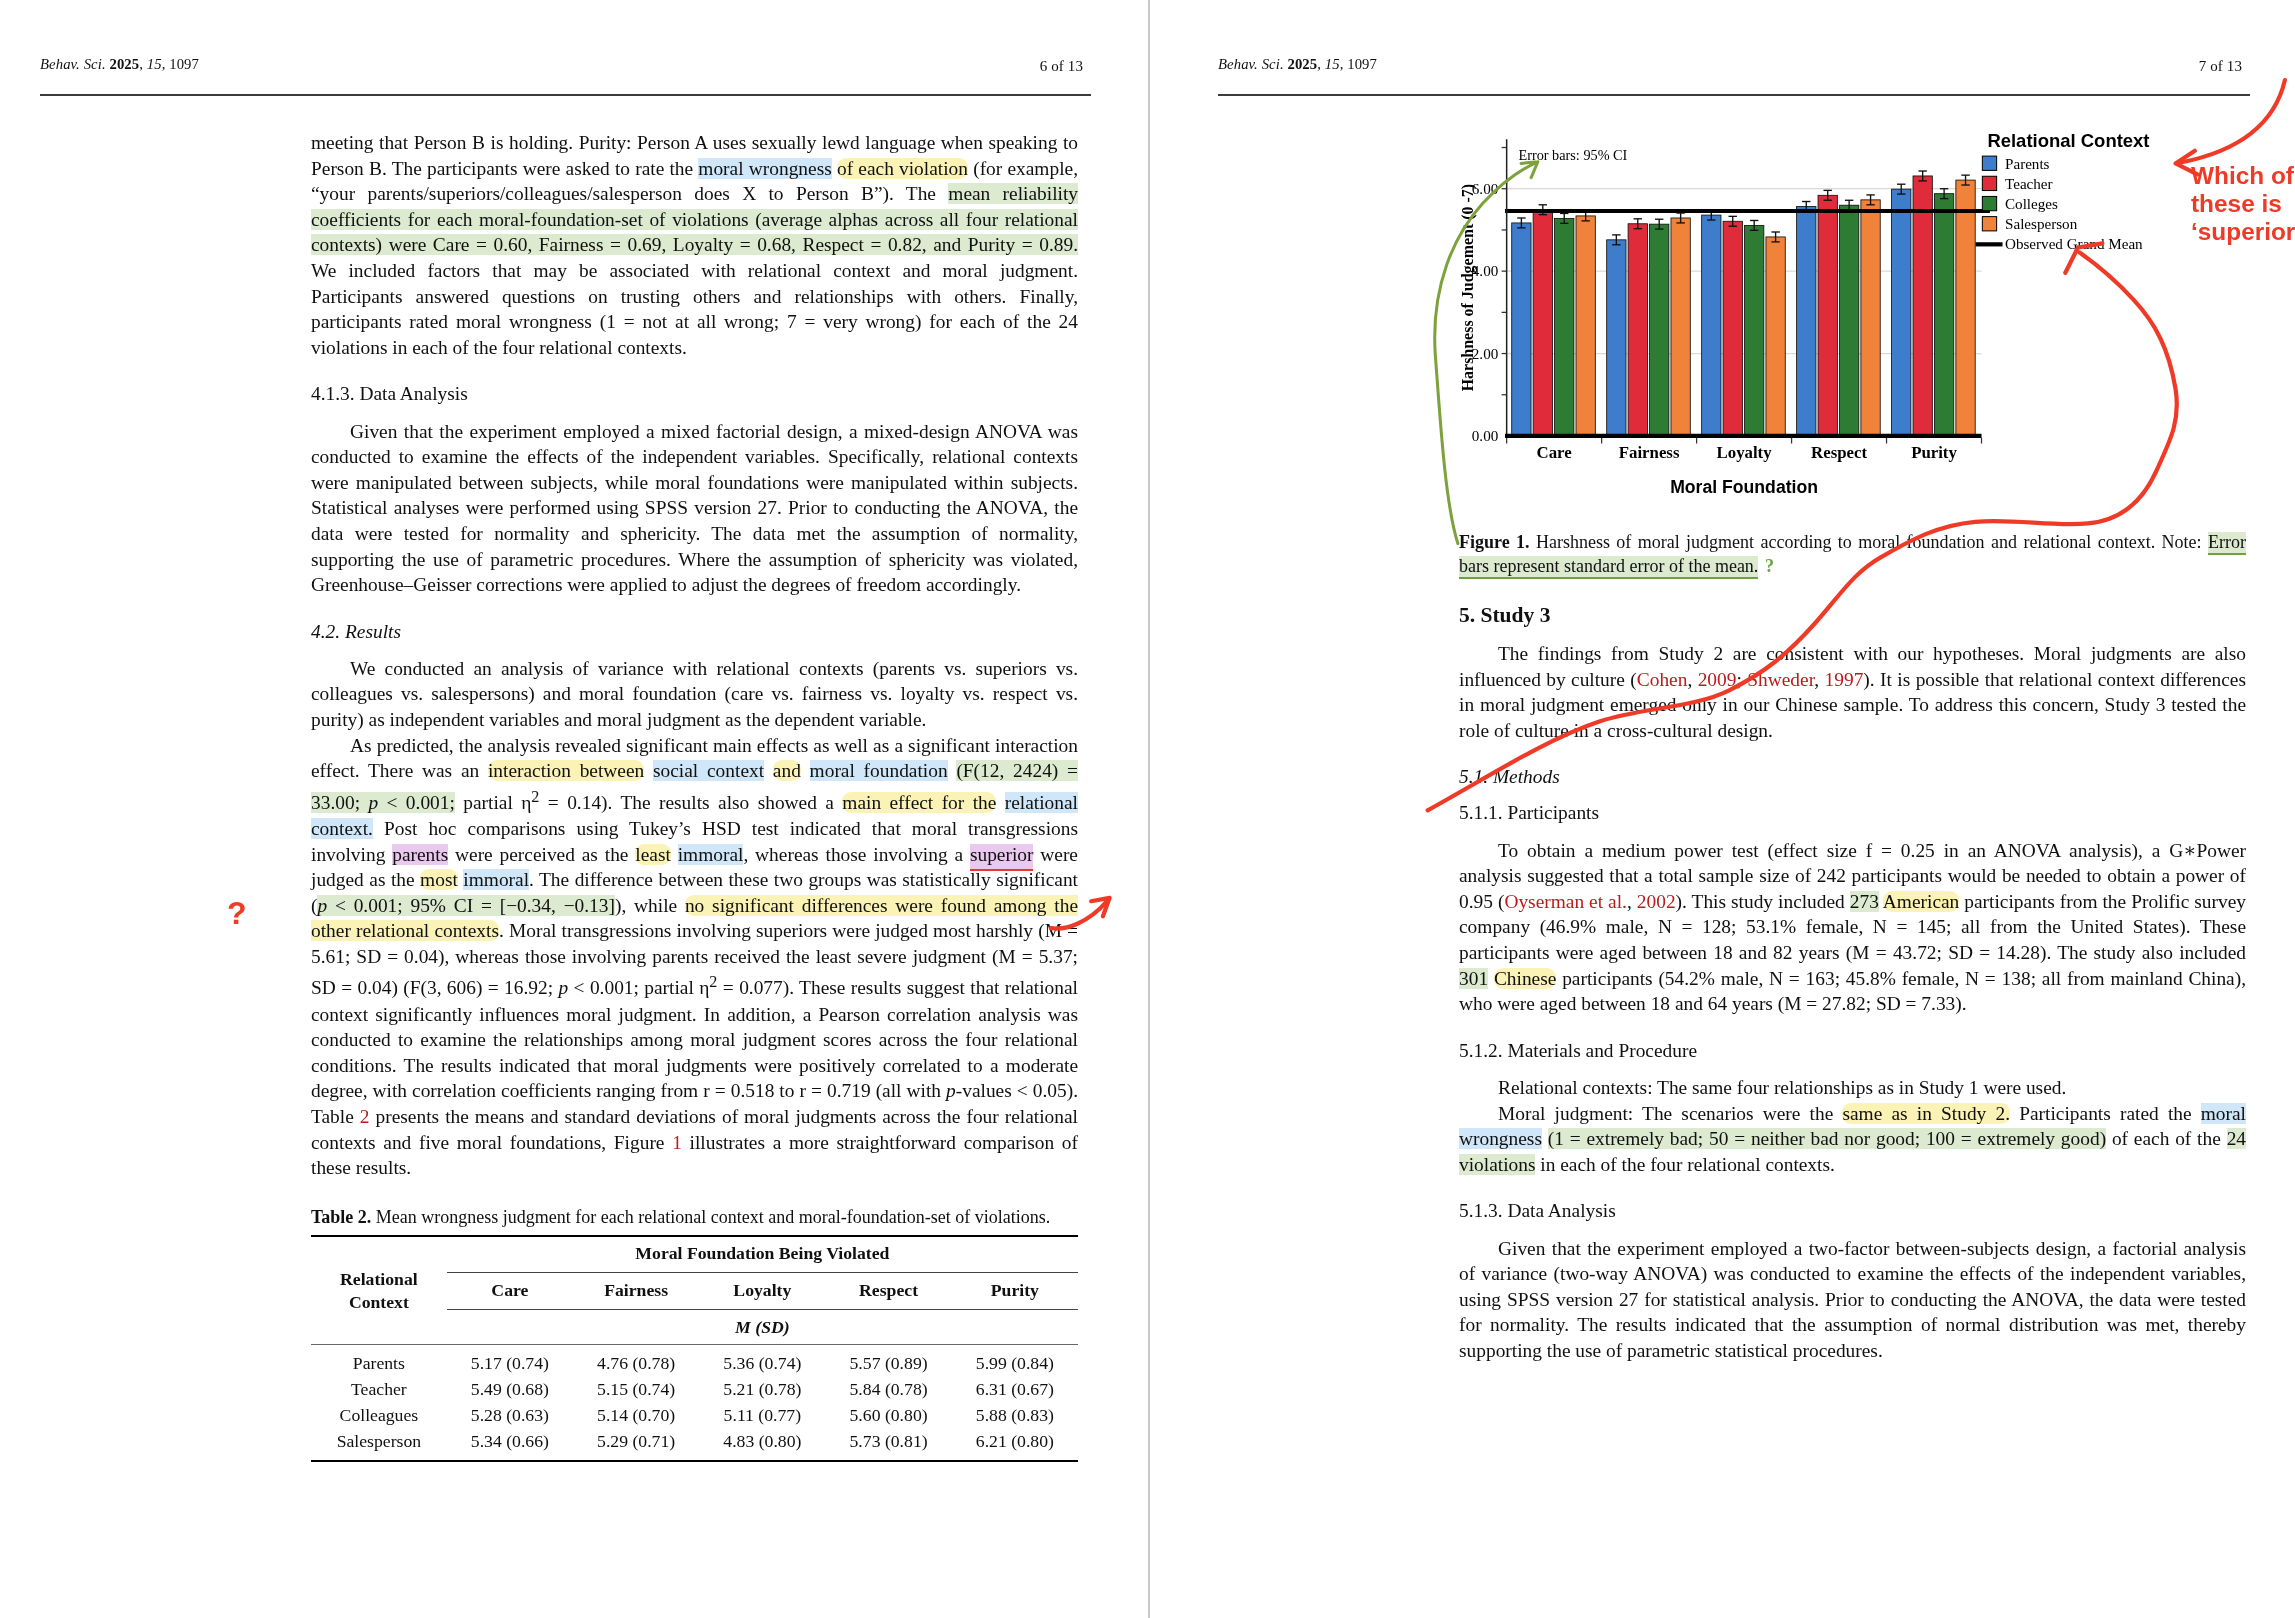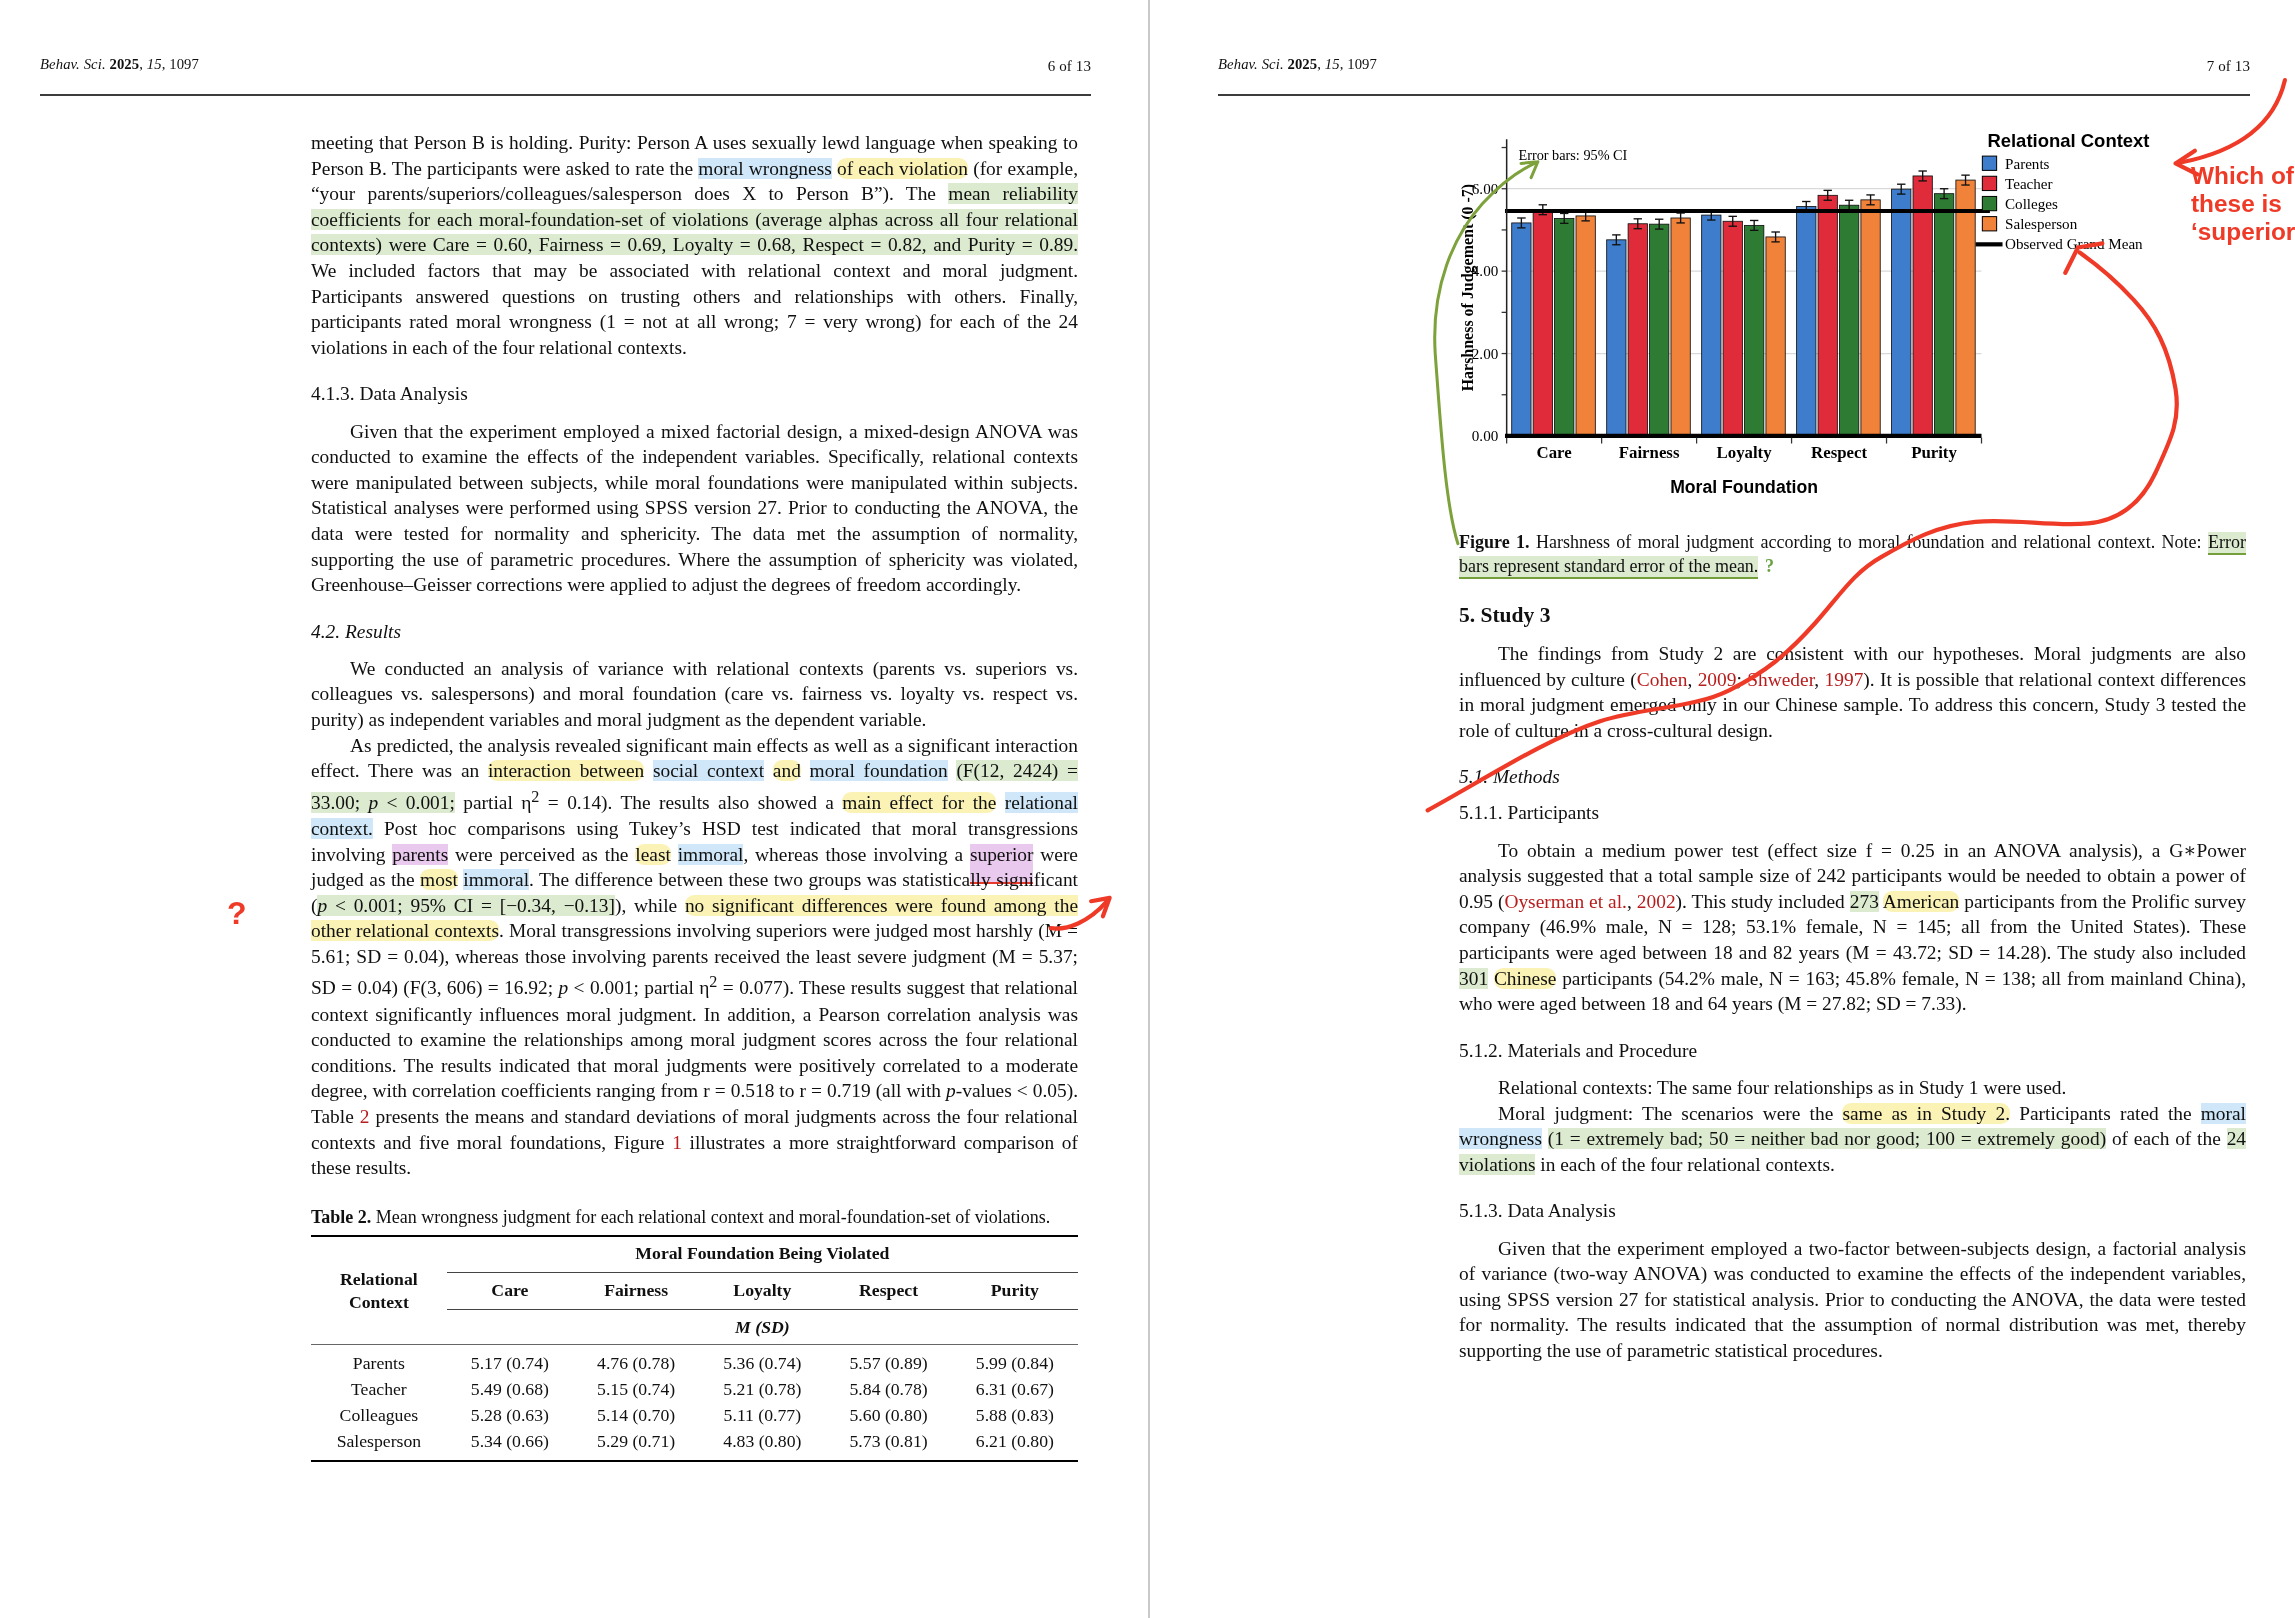--- a/index.html
+++ b/index.html
@@ -5,41 +5,41 @@
   html,body{margin:0;padding:0;background:#ffffff;}
   #canvas{position:relative;width:2295px;height:1619px;background:#ffffff;overflow:hidden;
           font-family:"Liberation Serif","DejaVu Serif",serif;color:#101010;}
   .divider{position:absolute;left:1148px;top:0;width:1.7px;height:1619px;background:#c9c9c9;}
   .page{position:absolute;top:0;height:1619px;background:#ffffff;}
   #page-left{left:0;width:1148px;}
   #page-right{left:1149px;width:1146px;}
   .pg-header{position:absolute;top:56px;font-size:14.7px;letter-spacing:0.1px;}
   #page-left .pg-header{left:40px;right:57px;}
   #page-right .pg-header{left:69px;right:45px;}
-  .pgnum{position:absolute;right:0;top:1.7px;font-size:15px;}
+  .pgnum{position:absolute;right:8px;top:1.7px;font-size:15px;}
   .header-rule{position:absolute;top:94px;height:1.7px;background:#3c3c3c;}
   #page-left .header-rule{left:40px;width:1051px;}
   #page-right .header-rule{left:69px;width:1032px;}
   .content{position:absolute;}
   #content-left{left:311px;top:130px;width:767px;}
   #content-right{left:310px;top:125px;width:787px;}
   .para{font-size:19.4px;line-height:25.6px;text-align:justify;margin:0;}
   .para.ind{text-indent:39px;}
   .hd{font-size:19.4px;line-height:23.6px;margin:22px 0 12.6px;font-weight:normal;}
   .hd.it{font-style:italic;}
   .hd.bg{font-weight:bold;font-size:21.5px;margin:25px 0 13.5px;}
   .hd.tight{margin-top:5px;}
   .hl-y{background:#fbf3b5;border-radius:9px;}
   .hl-b{background:#cfe7f8;}
   .hl-g{background:#dcead0;}
   .hl-p{background:#e9c9ee;}
   .lk{color:#b91c1c;}
   .it{font-style:italic;}
   .bd{font-weight:bold;}
-  .ru{border-bottom:2.5px solid #e8392a;padding-bottom:17px;margin-top:16px;}
+  .ru{border-bottom:2.5px solid #e8392a;padding-bottom:4px;margin-top:16px;}
   .gu{border-bottom:2.5px solid #74a03c;padding-bottom:0.8px;}
   .qg{color:#69a244;font-weight:bold;padding-left:6.7px;}
   .tbl-cap{font-size:18px;line-height:23px;margin:25px 0 6.7px;text-align:left;}
   .fig-cap{font-size:18px;line-height:24.4px;margin:10px 0 0;text-align:justify;}
   table.t2{width:100%;border-collapse:collapse;font-size:17.7px;
            border-top:2.5px solid #000;border-bottom:2.5px solid #000;}
   table.t2 th,table.t2 td{font-weight:normal;text-align:center;padding:2.5px 3.4px;}
   table.t2 .ghead{font-weight:bold;border-bottom:1.3px solid #444;padding:5.9px 0 7.6px;}
   table.t2 .colh{font-weight:bold;border-bottom:1.3px solid #444;padding:7.6px 0;}
   table.t2 .rowh{font-weight:bold;border-bottom:1.7px solid #666;line-height:23px;}

